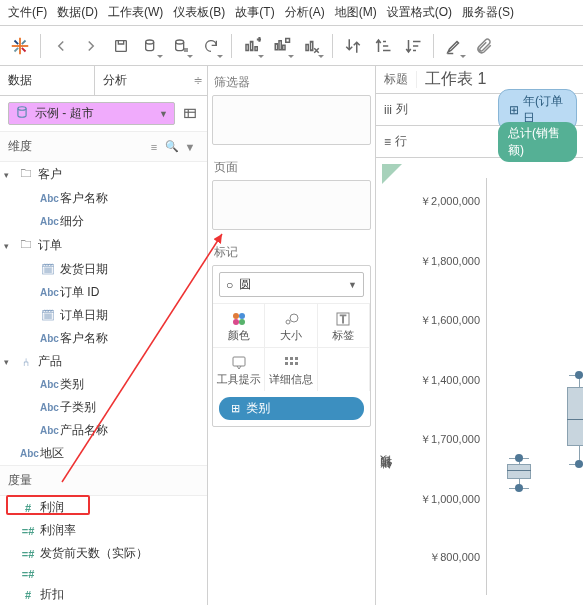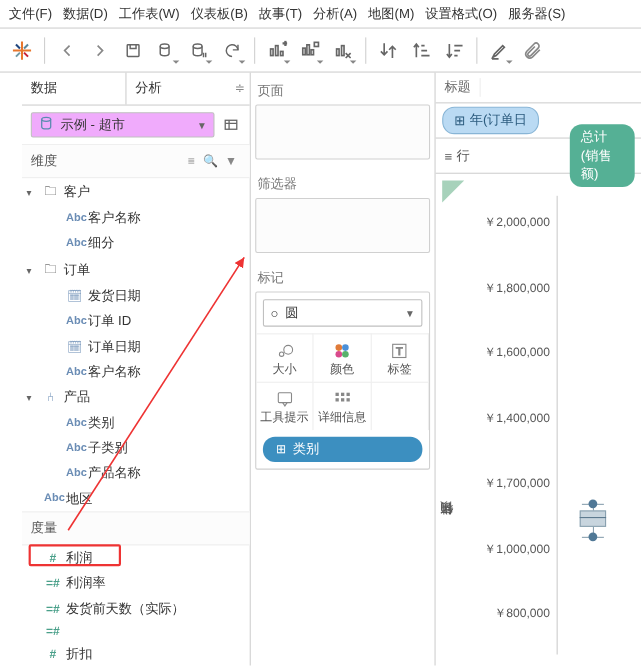--- a/index.html
+++ b/index.html
@@ -4,21 +4,21 @@
 <style>
   * { box-sizing: border-box; margin: 0; padding: 0; }
   body { font-family: "Microsoft YaHei", sans-serif; font-size: 12px; color: #333; background: #fff; width: 583px; height: 607px; overflow: hidden; position: relative; }
   .menubar { display: flex; gap: 10px; padding: 4px 8px; font-size: 12px; border-bottom: 1px solid #d0d0d0; }
   .menubar span { cursor: pointer; }
   .toolbar { display: flex; align-items: center; gap: 2px; padding: 4px 6px; border-bottom: 1px solid #d0d0d0; height: 40px; }
   .toolbar .tb-btn { width: 28px; height: 28px; display: flex; align-items: center; justify-content: center; color: #666; cursor: pointer; position: relative; }
   .toolbar .tb-sep { width: 1px; height: 24px; background: #d0d0d0; margin: 0 4px; }
   .logo { width: 22px; height: 22px; }
   .dd-caret { position: absolute; bottom: 2px; right: 2px; width: 0; height: 0; border-left: 3px solid transparent; border-right: 3px solid transparent; border-top: 3px solid #888; }
-  .body-row { display: flex; height: calc(100% - 68px); padding-left: 20px; }
+  .body-row { display: flex; height: calc(100% - 68px); }
   .left-pane { width: 208px; border-right: 1px solid #d0d0d0; display: flex; flex-direction: column; position: relative; }
   .tabs { display: flex; border-bottom: 1px solid #d0d0d0; position: relative; }
   .tab { flex: 1; padding: 6px 8px; cursor: pointer; }
   .tab.active { font-weight: normal; }
   .tab-sep { width:1px; background:#d0d0d0; }
   .tab-collapse { width: 18px; display:flex; align-items:center; justify-content:center; color:#888; font-size:11px; }
   .datasource-row { display:flex; align-items:center; padding:6px 8px; gap:6px; border-bottom: 1px solid #eee; }
   .ds-select { flex:1; display:flex; align-items:center; gap:6px; border:1px solid #c0c0c0; border-radius:2px; padding:2px 6px; font-size:12px; background:#f0abfc; }
   .ds-caret { margin-left:auto; font-size:9px; color:#666; }
   .ds-action { width:18px; height:18px; display:flex; align-items:center; justify-content:center; color:#666; cursor:pointer; }
@@ -322,55 +322,55 @@
             <span>折扣</span>
           </div>
 
       <div class="highlight-box" style="top: 333px;"></div>
         </div>
     </div>
   </div>
 
   <div class="middle-pane">
     <div class="shelf">
+      <div class="shelf-title">筛选器</div>
+      <div class="shelf-box"></div>
+    </div>
+    <div class="shelf">
       <div class="shelf-title">页面</div>
-      <div class="shelf-box"></div>
-    </div>
-    <div class="shelf">
-      <div class="shelf-title">筛选器</div>
       <div class="shelf-box"></div>
     </div>
     <div class="shelf">
       <div class="shelf-title" id="marks-title">标记</div>
       <div class="marks-card">
         <div class="marks-select">
           <span>○</span>
           <span>圆</span>
           <span class="ds-caret">▼</span>
         </div>
         <div class="marks-grid">
-          <div class="mark-cell">
-              <div class="mk-icon">
-                <svg width="16" height="16" fill="none" stroke="#888">
-                  <circle cx="5" cy="11" r="2"></circle>
-                  <circle cx="11" cy="7" r="4"></circle>
-                </svg>
-              </div>
-              <div class="mk-label">大小</div>
-            </div>
           <div class="mark-cell">
               <div class="mk-icon">
                 <svg width="16" height="16">
                   <circle cx="5" cy="5" r="3" fill="#e07b39"></circle>
                   <circle cx="11" cy="5" r="3" fill="#4a90d9"></circle>
                   <circle cx="5" cy="11" r="3" fill="#d94a8c"></circle>
                   <circle cx="11" cy="11" r="3" fill="#57b26b"></circle>
                 </svg>
               </div>
               <div class="mk-label">颜色</div>
+            </div>
+          <div class="mark-cell">
+              <div class="mk-icon">
+                <svg width="16" height="16" fill="none" stroke="#888">
+                  <circle cx="5" cy="11" r="2"></circle>
+                  <circle cx="11" cy="7" r="4"></circle>
+                </svg>
+              </div>
+              <div class="mk-label">大小</div>
             </div>
           <div class="mark-cell">
               <div class="mk-icon">
                 <svg width="16" height="16" fill="none" stroke="#888">
                   <rect x="2" y="2" width="12" height="12"></rect>
                   <text x="5" y="12" font-size="10" fill="#888">T</text>
                 </svg>
               </div>
               <div class="mk-label">标签</div>
             </div>
@@ -402,22 +402,27 @@
           <span class="pill-icon">⊞</span>
           <span>类别</span>
         </div>
       </div>
     </div>
   </div>
 
   <div class="right-pane">
     <div class="title-row">
       <div class="title-label">标题</div>
+      <div class="title-text">工作表 1</div>
     </div>
     <div class="cols-row">
+      <div class="shelf-label">
+          <span>iii</span>
+          <span>列</span>
+        </div>
       <div class="shelf-content">
         <div class="pill pill-blue">
             <span>⊞</span>
             <span>年(订单日</span>
           </div>
       </div>
     </div>
     <div class="rows-row">
       <div class="shelf-label">
           <span>≡</span>

